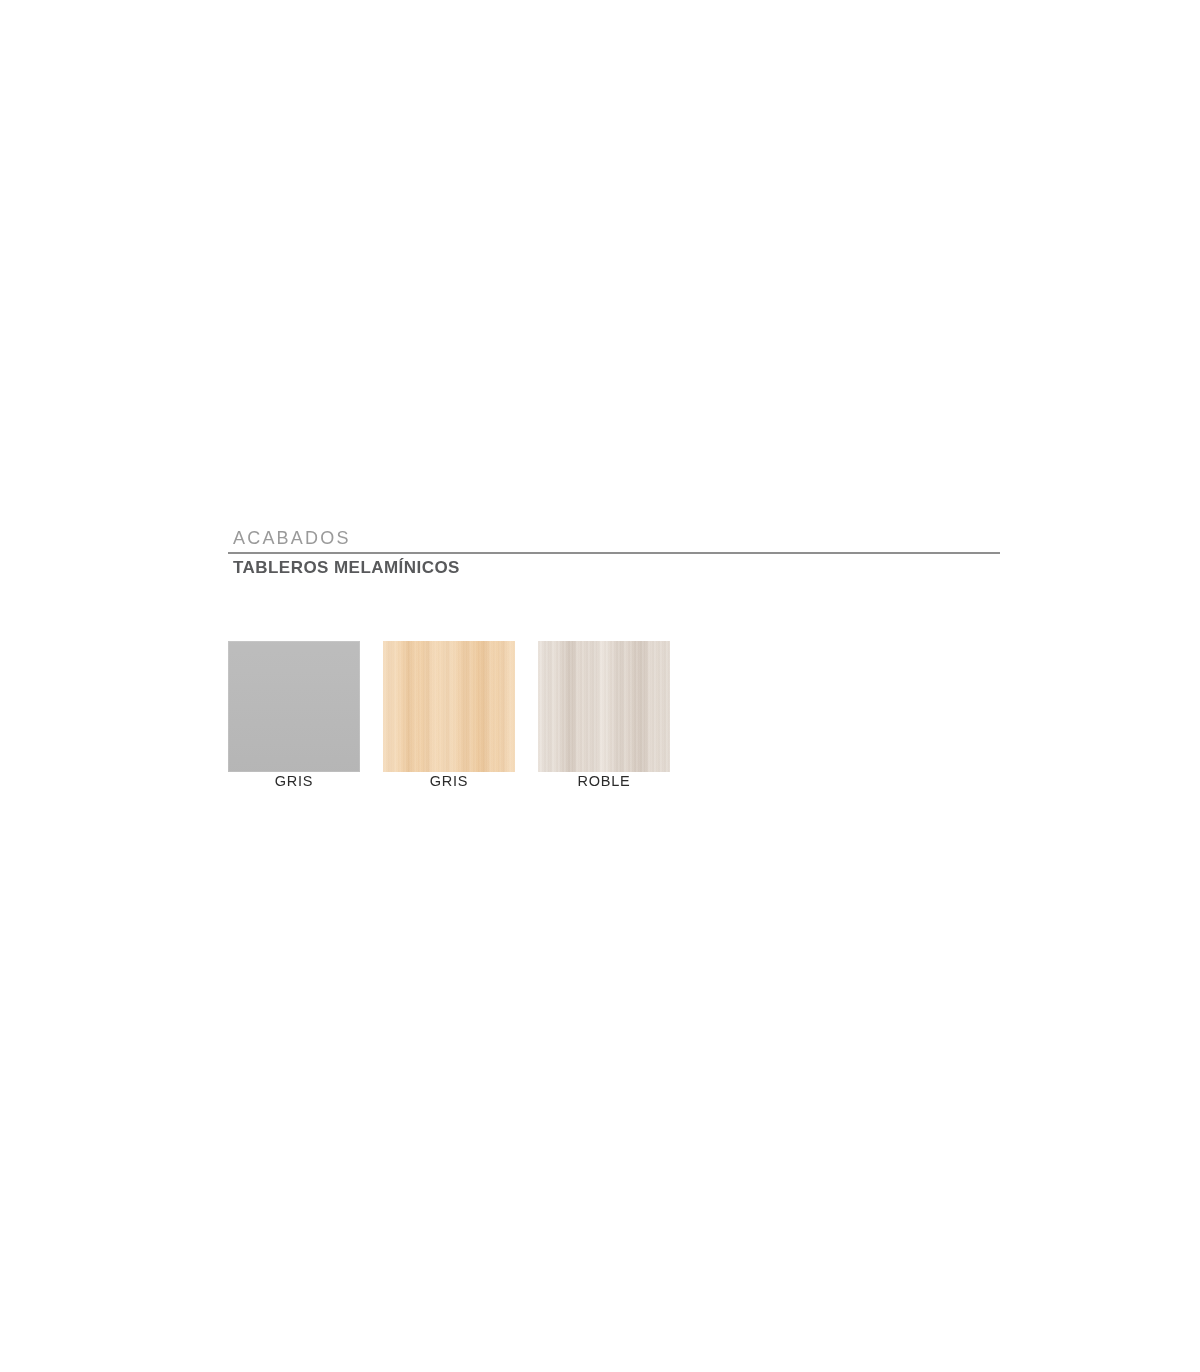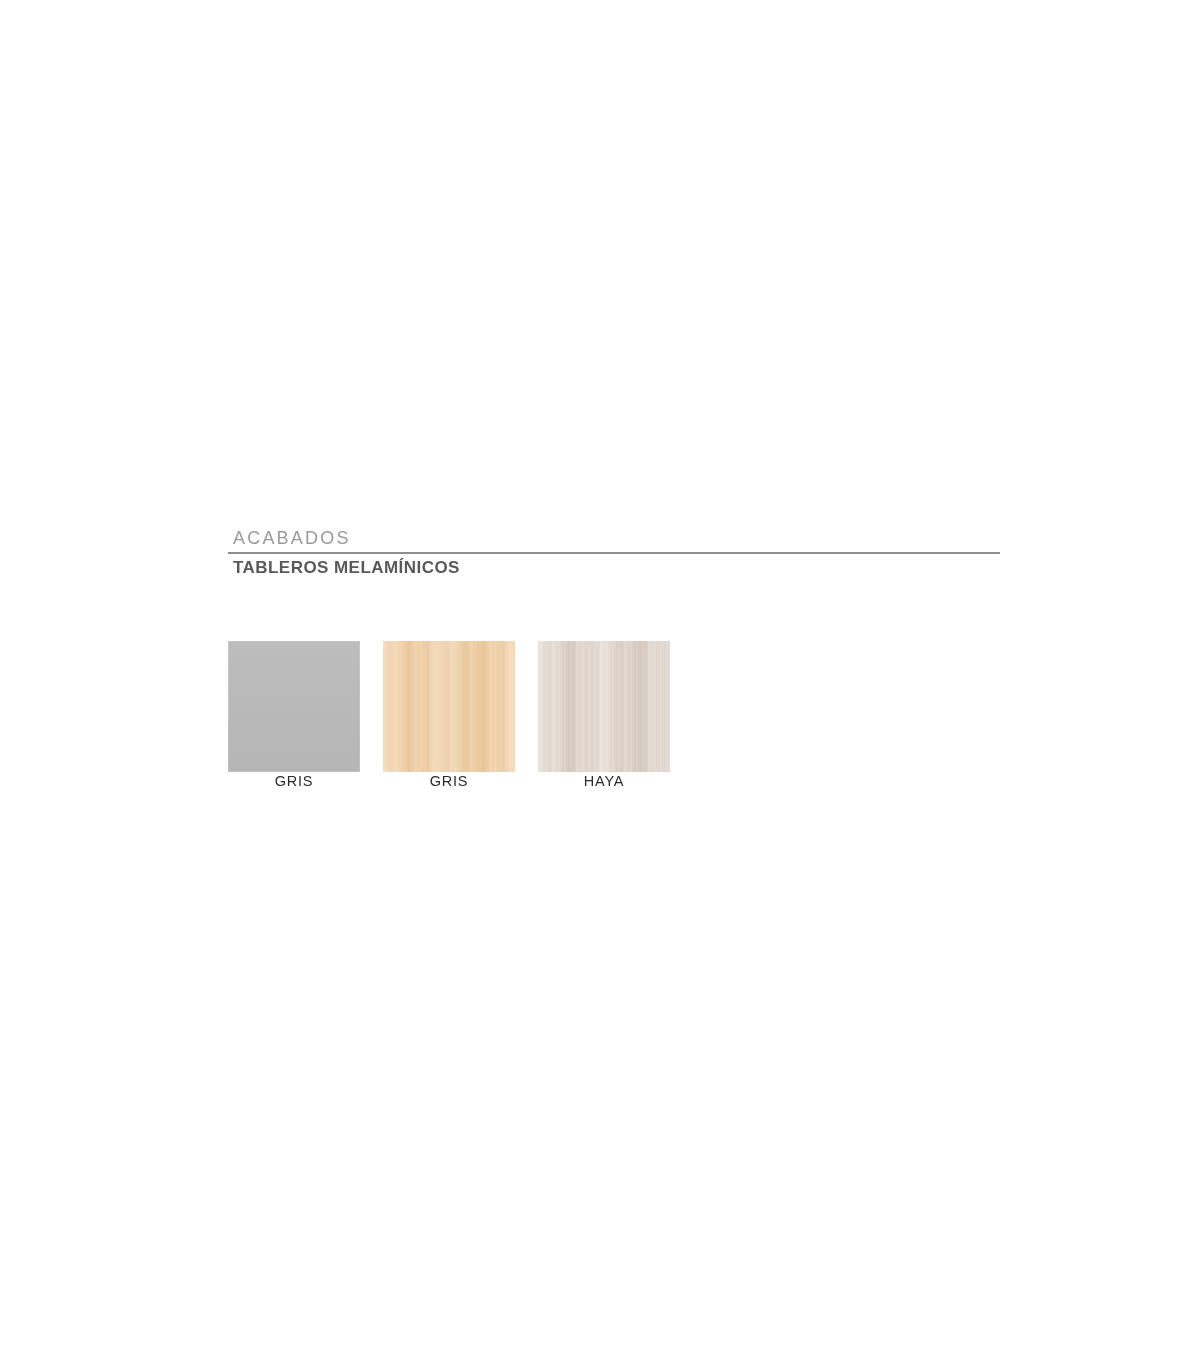--- a/index.html
+++ b/index.html
@@ -244,18 +244,18 @@
 
     <div class="swatch-cell">
       <div class="swatch-chip chip-haya"></div>
       <div class="swatch-label">GRIS</div>
     </div>
 
 
 
     <div class="swatch-cell">
       <div class="swatch-chip chip-roble"></div>
-      <div class="swatch-label">HAYA</div>
+      <div class="swatch-label">ROBLE</div>
     </div>
 
   </div>
 
 </div>
 
 </body></html>

